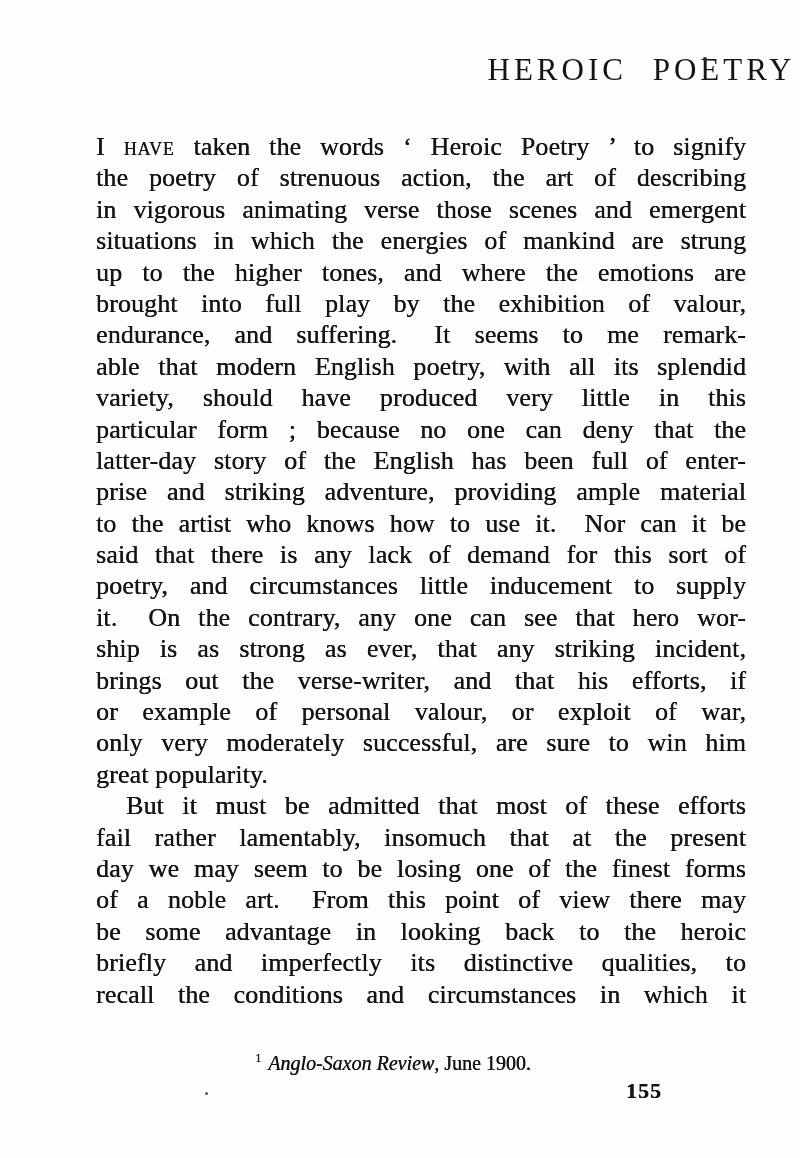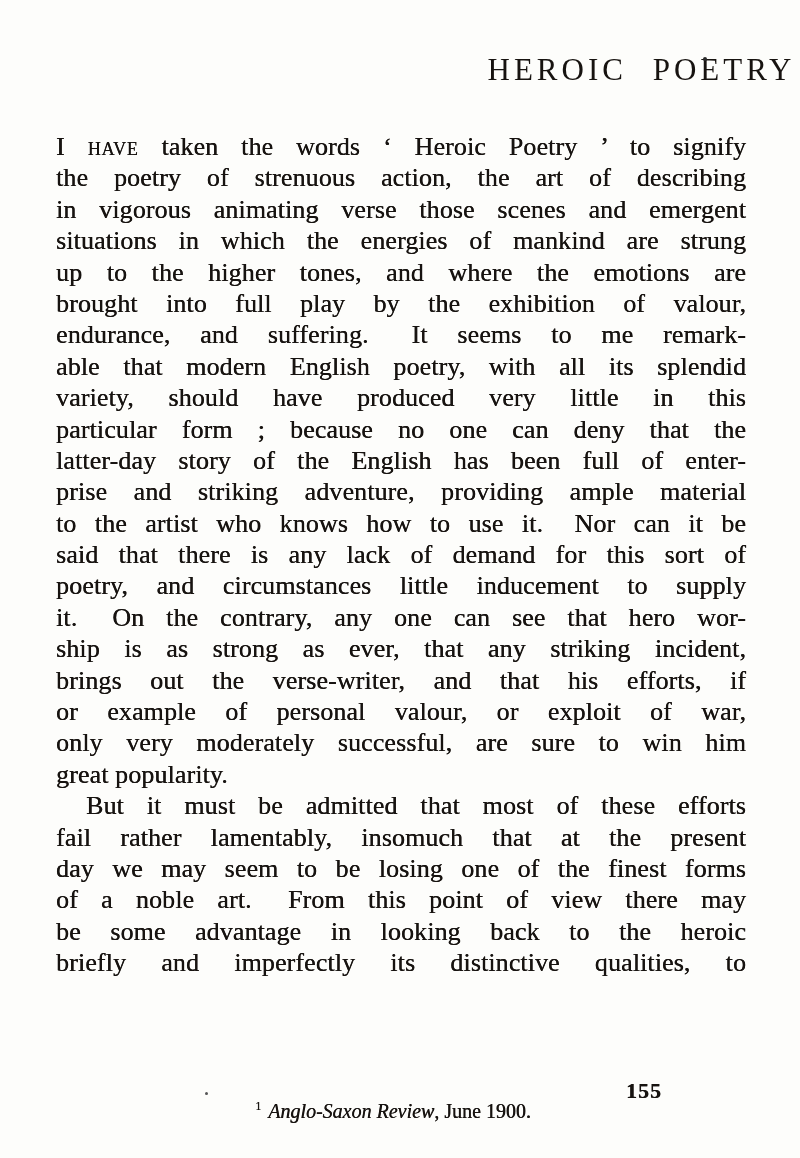--- a/index.html
+++ b/index.html
@@ -44,40 +44,40 @@
   }
   .line {
     font-size: 26px;
     line-height: 31.4px;
     height: 31.4px;
     text-align: justify;
     text-align-last: justify;
     white-space: nowrap;
     letter-spacing: 0.1px;
     text-shadow: 0.3px 0 0 currentColor;
+    margin-left: 40px;
   }
   .line.flush {
     text-align-last: left;
   }
   .line.indent {
     text-indent: 30px;
   }
   .sc {
     font-variant: small-caps;
     letter-spacing: 0.8px;
   }
   .footnote {
     position: absolute;
     top: 1051px;
     left: 0;
     width: 786px;
     text-align: center;
     font-size: 20px;
     text-shadow: 0.3px 0 0 currentColor;
-    margin-top: 48px;
   }
   .footnote sup {
     font-size: 12px;
     margin-right: 7px;
   }
   .footnote .italic {
     font-style: italic;
   }
   .pagenum {
     position: absolute;
@@ -131,20 +131,21 @@
         <div class="line">only very moderately successful, are sure to win him</div>
         <div class="line flush">great popularity.</div>
       </div>
     <div id="p2-lines">
         <div class="line indent">But it must be admitted that most of these efforts</div>
         <div class="line">fail rather lamentably, insomuch that at the present</div>
         <div class="line">day we may seem to be losing one of the finest forms</div>
         <div class="line">of a noble art.  From this point of view there may</div>
         <div class="line">be some advantage in looking back to the heroic</div>
         <div class="line">briefly and imperfectly its distinctive qualities, to</div>
+        <div class="line">recall the conditions and circumstances in which it</div>
       </div>
   </div>
 
   <div class="footnote">
     <sup>1</sup><span class="italic">Anglo-Saxon Review</span><span>, June 1900.</span>
   </div>
 
   <div class="pagenum">155</div>
 
   <div class="artifact-dot dot1"></div>

